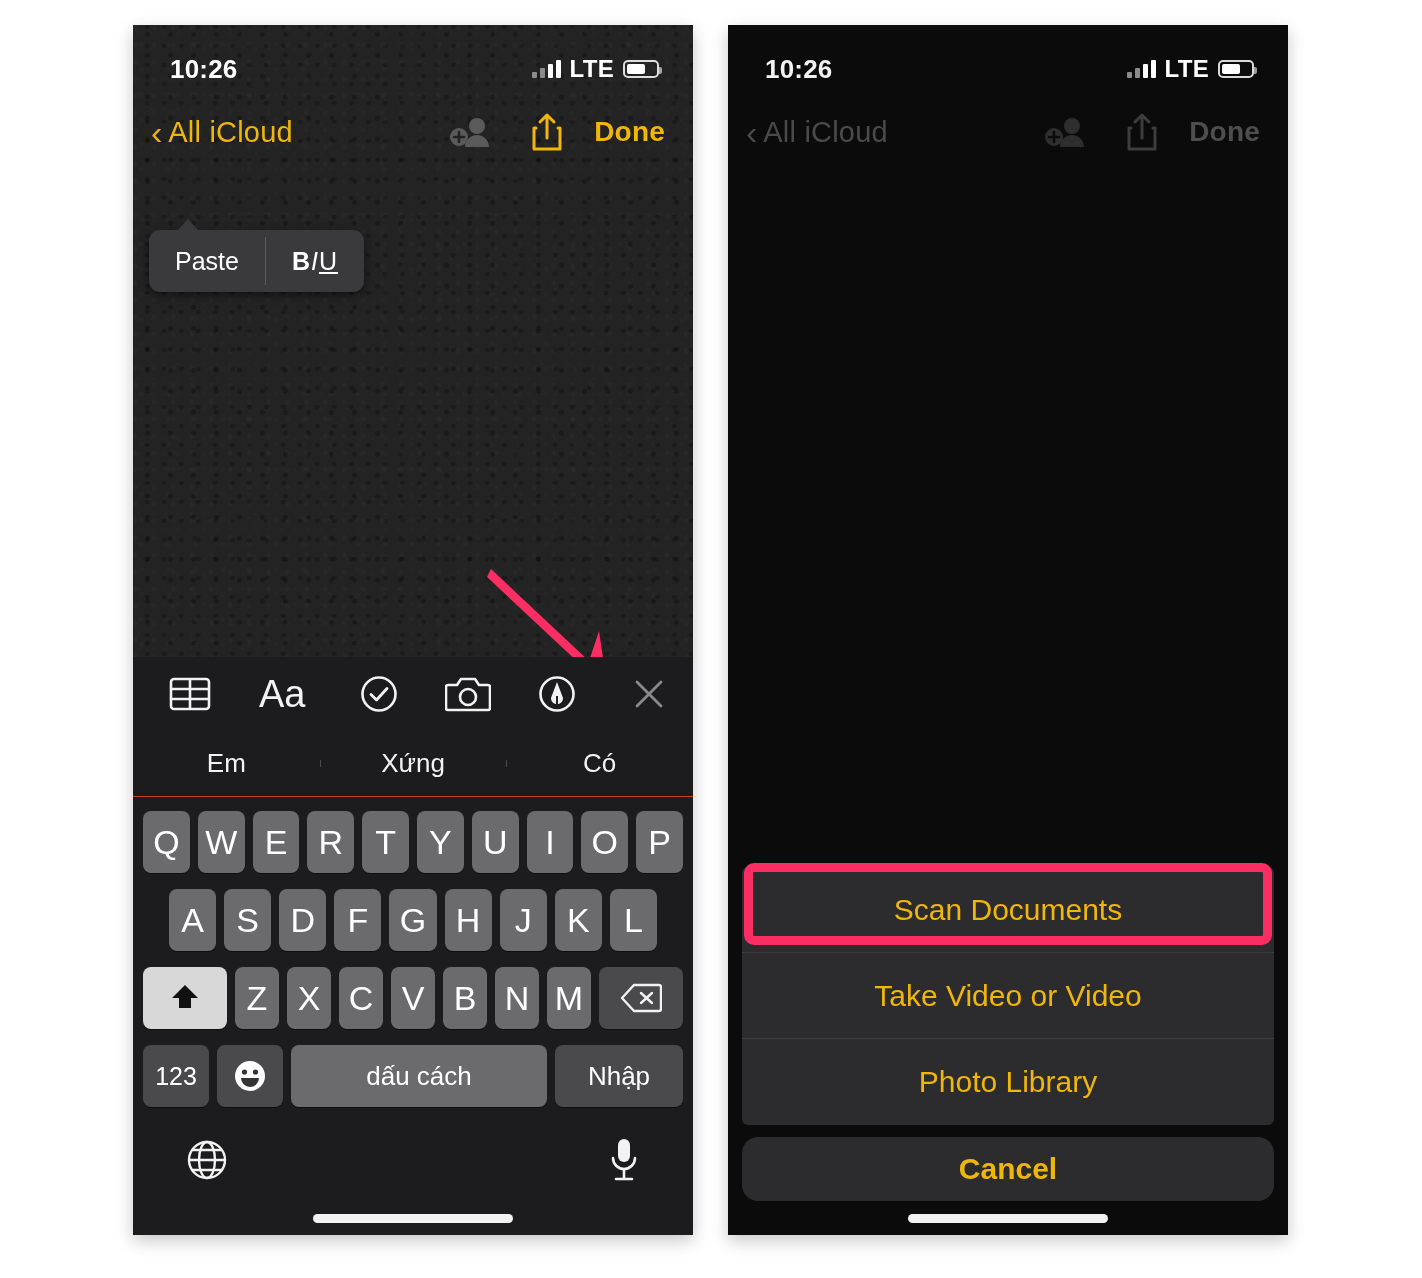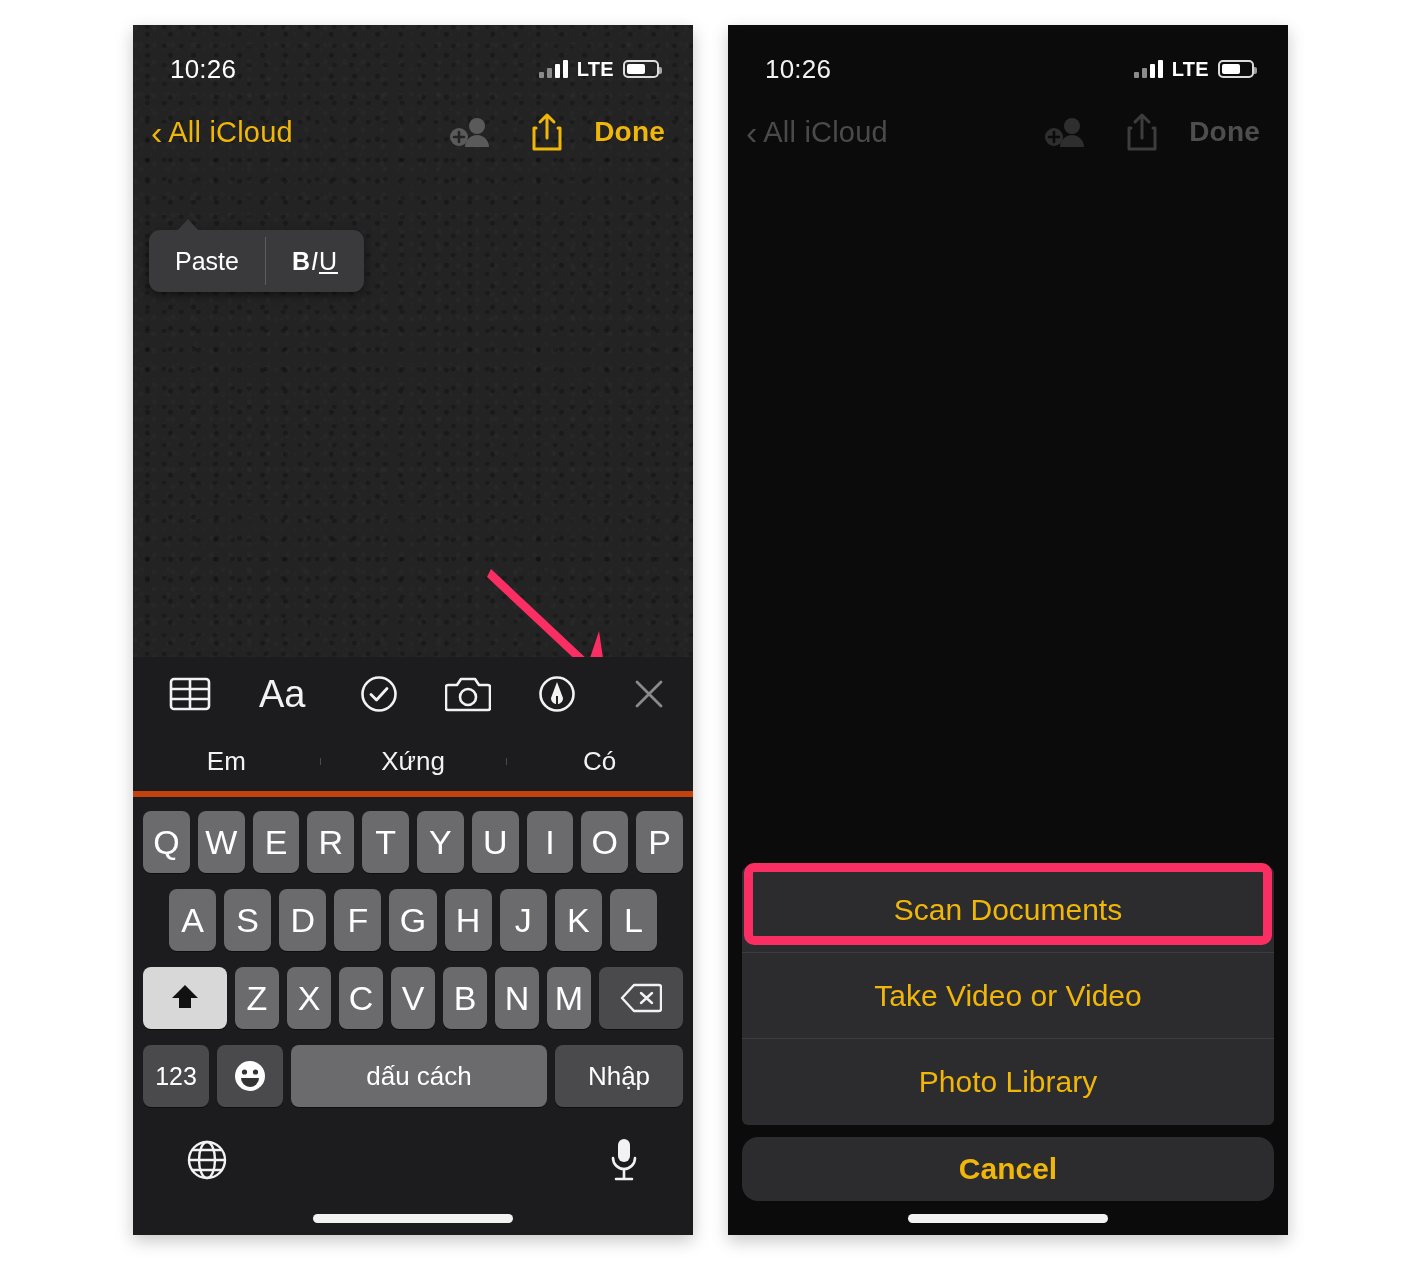--- a/index.html
+++ b/index.html
@@ -40,32 +40,32 @@
   
   .statusbar {
     position: relative;
     height: 74px;
     display: flex;
     align-items: center;
     justify-content: space-between;
     padding: 14px 34px 0 37px;
   }
   .clock {
-    font-size: 26px; font-weight: normal; color: #ffffff;
+    font-size: 26px; font-weight: bold; color: #ffffff;
     letter-spacing: 0.2px;
   }
   .dim .clock { color:#f2f2f2; }
   .status-right { display: flex; align-items: center; gap: 9px; }
   .bars { display: flex; align-items: flex-end; gap: 3px; height: 18px; }
   .bars i { display:block; width: 5px; background:#ffffff; border-radius: 1px; }
   .bars i:nth-child(1){ height: 6px;  background:#8b8b8b;}
   .bars i:nth-child(2){ height: 10px; background:#8b8b8b;}
   .bars i:nth-child(3){ height: 14px; }
   .bars i:nth-child(4){ height: 18px; }
-  .lte { font-size: 20px; font-weight: bold; color:#fff; letter-spacing:0.3px; }
+  .lte { font-size: 24px; font-weight: bold; color:#fff; letter-spacing:0.3px; }
   .battery { position:relative; width: 36px; height: 18px;
     border: 2px solid rgba(255,255,255,0.85); border-radius: 5px; }
   .battery .fill { position:absolute; top:2px; left:2px; bottom:2px; width: 55%;
     background:#fff; border-radius: 2px; }
   .battery .nub { position:absolute; right:-5px; top:5px; width:3px; height:7px;
     background:rgba(255,255,255,0.6); border-radius: 0 2px 2px 0; }
 
   
   .navbar {
     position: relative;
@@ -129,21 +129,21 @@
     padding: 0 26px 0 36px;
     background:#1c1c1e;
   }
   .kb-toolbar .ti { flex:0 0 auto; margin-right: 30px; cursor:pointer; }
   .kb-toolbar .tgap { flex:1; }
 
   .suggest {
     height: 66px;
     display:flex; align-items:center;
     background:#1c1c1e;
-    border-bottom: 6px solid #c2410c;
+    border-bottom: 1px solid #c2410c;
   }
   .sug { flex:1; text-align:center; color:#f2f2f2; font-size:26px; cursor:pointer;
          position:relative;}
   .sug + .sug:before{
     content:""; position:absolute; left:0; top:12px; bottom:12px; width:1px;
     background:#4a4a4c;
   }
 
   .keyboard { padding: 14px 6px 0; background:#1c1c1e; }
   .krow { display:flex; justify-content:center; margin-bottom: 16px; }

